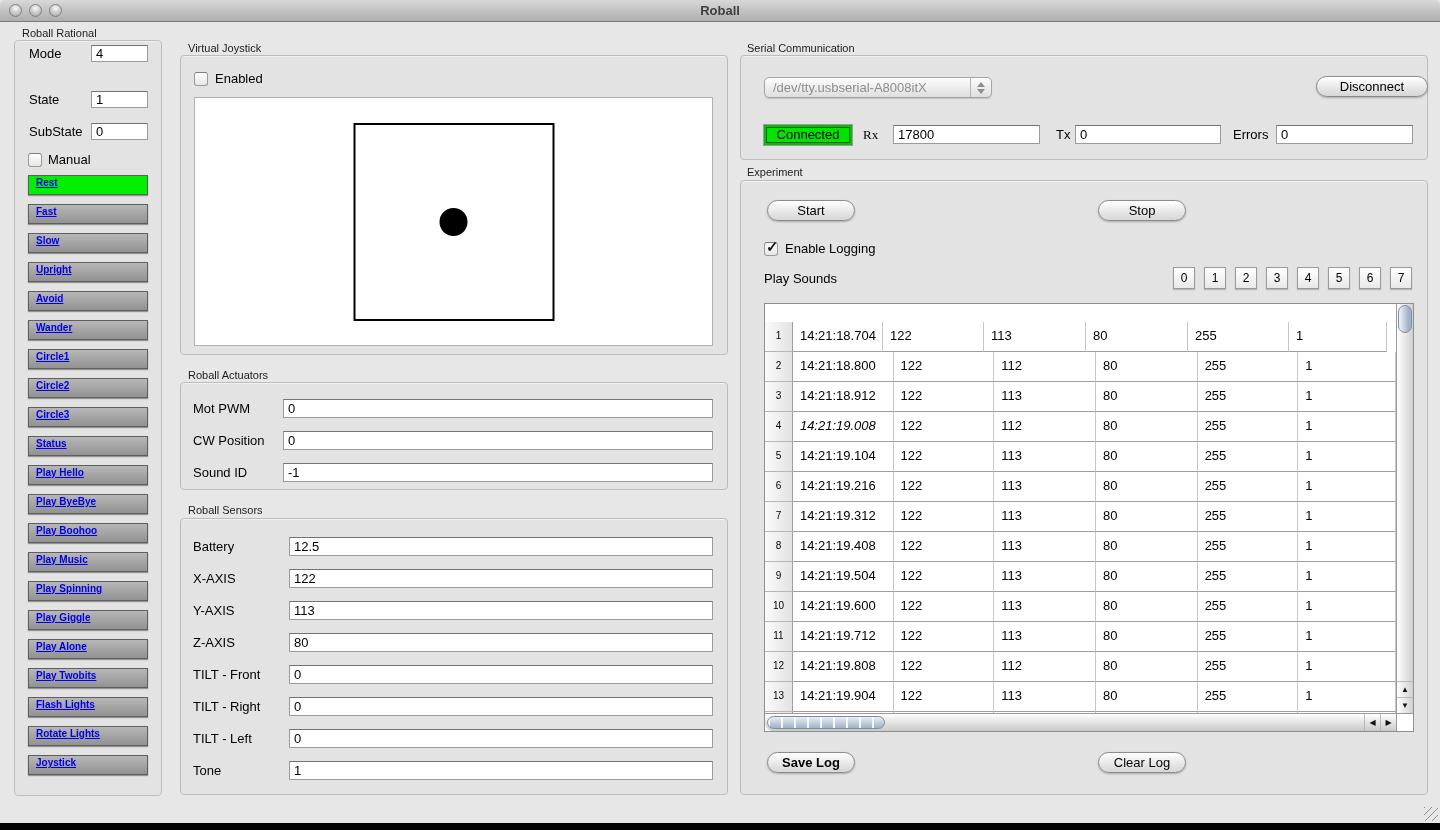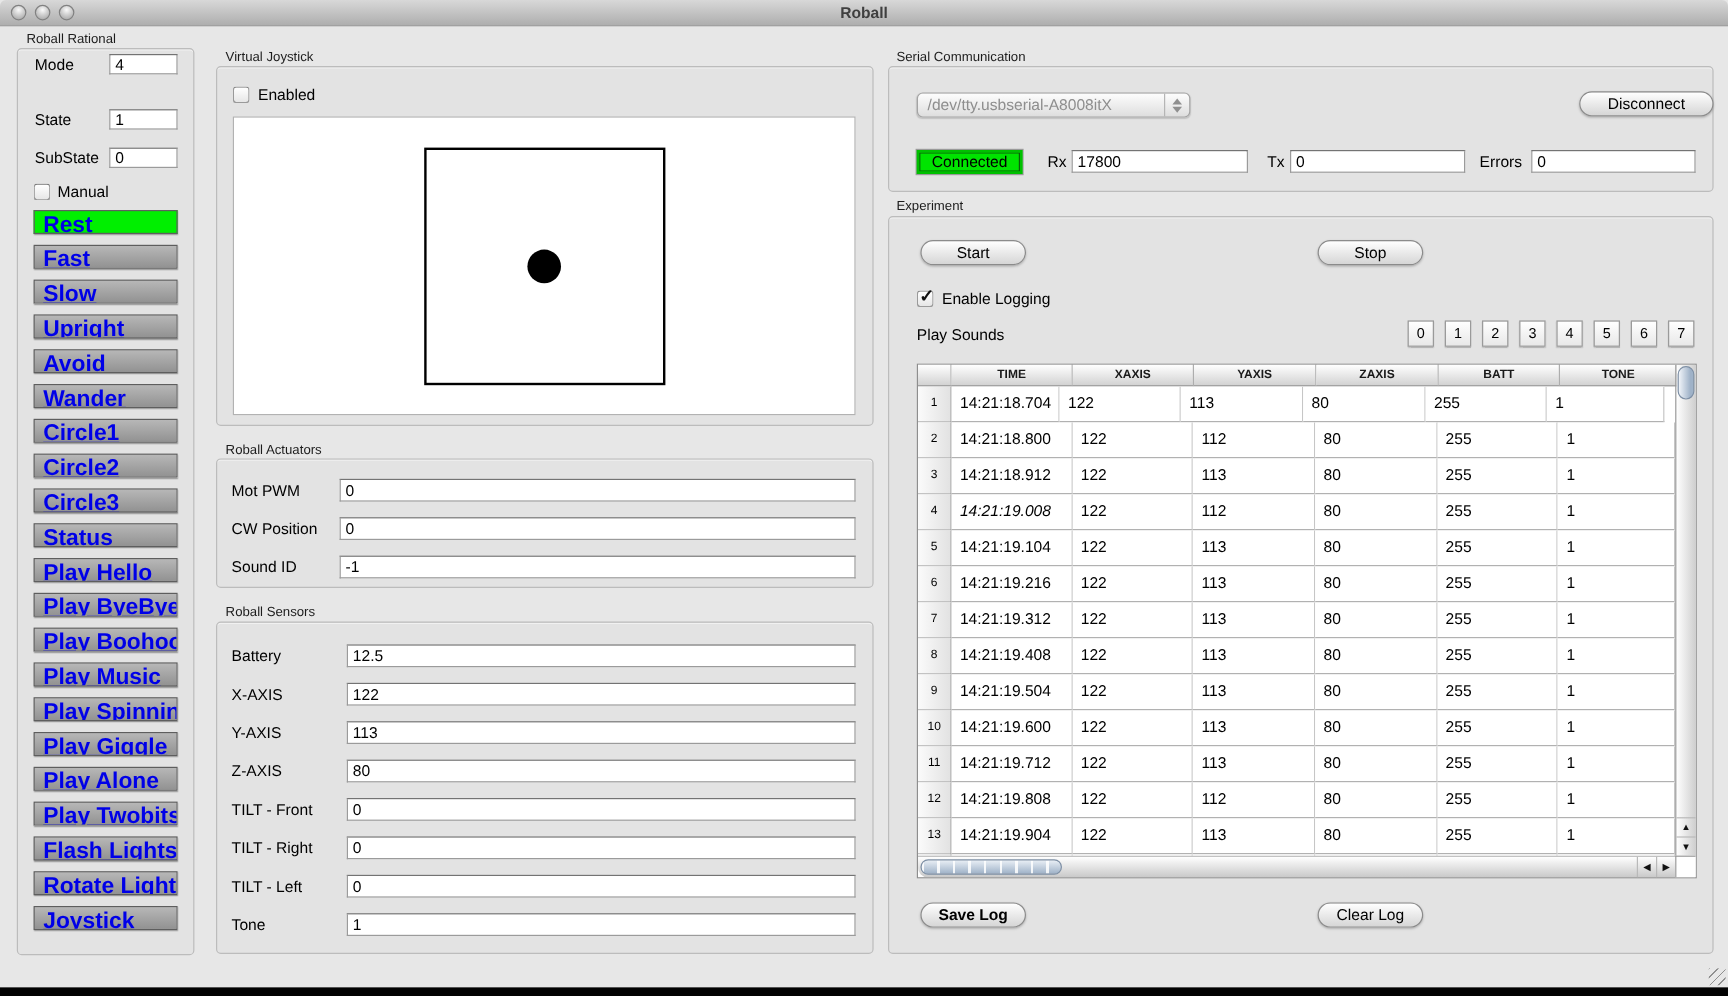--- a/index.html
+++ b/index.html
@@ -38,21 +38,21 @@
     background:linear-gradient(#ffffff,#ececec 45%,#d6d6d6); box-shadow:0 1px 2px rgba(0,0,0,.25);
     font-size:13px; color:#000; text-align:center; line-height:19px; cursor:default; }
 
   
   .ratrow { position:absolute; left:14px; display:flex; align-items:center; }
   .ratrow .lbl { width:62px; }
   .ratrow input { width:57px; height:17px; }
   .list-button { width:120px; height:20px; margin-bottom:9px;
     background:linear-gradient(#b7b7b7,#929292); border:1px solid #5e5e5e;
     box-shadow:0 1px 1px rgba(0,0,0,.35); padding:1px 0 0 7px;
-    font-size:19px; font-weight:bold; color:#0000e8; text-decoration:underline;
+    font-size:10px; font-weight:bold; color:#0000e8; text-decoration:underline;
     white-space:nowrap; overflow:hidden; cursor:default; }
   .list-button.active { background:#00ef00; }
 
   
   .joy-canvas { position:absolute; left:13px; top:41px; width:519px; height:249px;
     background:#fff; border:1px solid #b2b2b2; }
   .joy-square { position:absolute; left:50%; top:50%; transform:translate(-50%,-50%);
     width:201px; height:198px; border:2px solid #000; background:#fff; }
   .joy-knob { position:absolute; left:50%; top:50%; transform:translate(-50%,-50%);
     width:28px; height:28px; border-radius:50%; background:#000; }
@@ -247,21 +247,21 @@
   <div class="groupbox" style="left:740px; top:55px; width:688px; height:105px;">
     <div class="combo">
       <div class="combo-text">/dev/tty.usbserial-A8008itX</div>
       <div class="combo-step">
           <div class="tri-up"></div>
           <div class="tri-dn"></div>
         </div>
     </div>
     <div class="pillbtn" style="left:575px; top:20px; width:112px;">Disconnect</div>
     <div class="status-badge">Connected</div>
-    <div class="ser-lbl" style="left:132px; top:71px;">Rx</div>
+    <div class="ser-lbl" style="left:122px; top:71px;font-family:Liberation Serif, serif;">Rx</div>
     <input class="tfield ser-input" style="left: 152px; top: 69px; width: 147px;" value="17800">
     <div class="ser-lbl" style="left:315px; top:71px;">Tx</div>
     <input class="tfield ser-input" style="left: 334px; top: 69px; width: 146px;" value="0">
     <div class="ser-lbl" style="left:492px; top:71px;">Errors</div>
     <input class="tfield ser-input" style="left: 535px; top: 69px; width: 137px;" value="0">
   </div>
 
   <div class="grouplabel" style="left:747px; top:166px;">Experiment</div>
   <div class="groupbox" style="left:740px; top:180px; width:688px; height:615px;">
     <div class="pillbtn" style="left:26px; top:19px; width:88px;">Start</div>
@@ -280,29 +280,20 @@
         <div class="sound-btn">1</div>
         <div class="sound-btn">2</div>
         <div class="sound-btn">3</div>
         <div class="sound-btn">4</div>
         <div class="sound-btn">5</div>
         <div class="sound-btn">6</div>
         <div class="sound-btn">7</div>
       </div>
 
     <div class="log-table">
-      <div class="thead" id="log-header">
-          <div class="th" style="width: 28px;"></div>
-          <div class="th" style="width: 101px;">TIME</div>
-          <div class="th" style="width: 101px;">XAXIS</div>
-          <div class="th" style="width: 102px;">YAXIS</div>
-          <div class="th" style="width: 102px;">ZAXIS</div>
-          <div class="th" style="width: 101px;">BATT</div>
-          <div class="th" style="width: 98px;">TONE</div>
-        </div>
       <div class="tbody" id="log-body">
           <div class="tr">
             <div class="td rownum" style="width: 28px;">1</div>
             <div class="td" style="width: 90px;">14:21:18.704</div>
             <div class="td" style="width: 101px;">122</div>
             <div class="td" style="width: 102px;">113</div>
             <div class="td" style="width: 102px;">80</div>
             <div class="td" style="width: 101px;">255</div>
             <div class="td" style="width: 98px;">1</div>
           </div>

